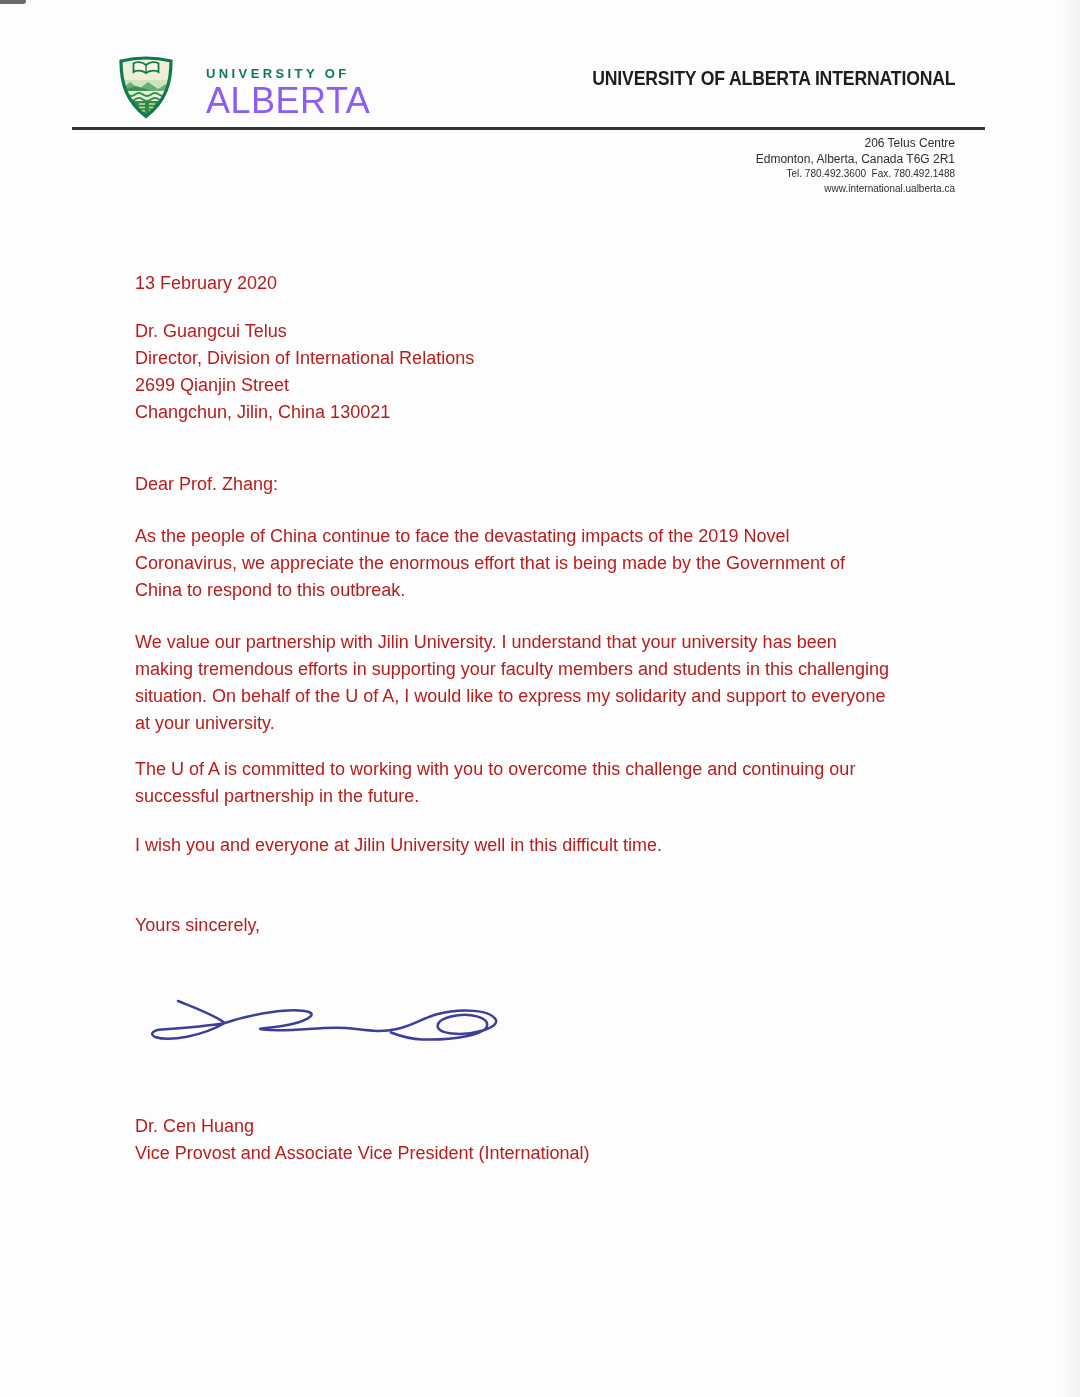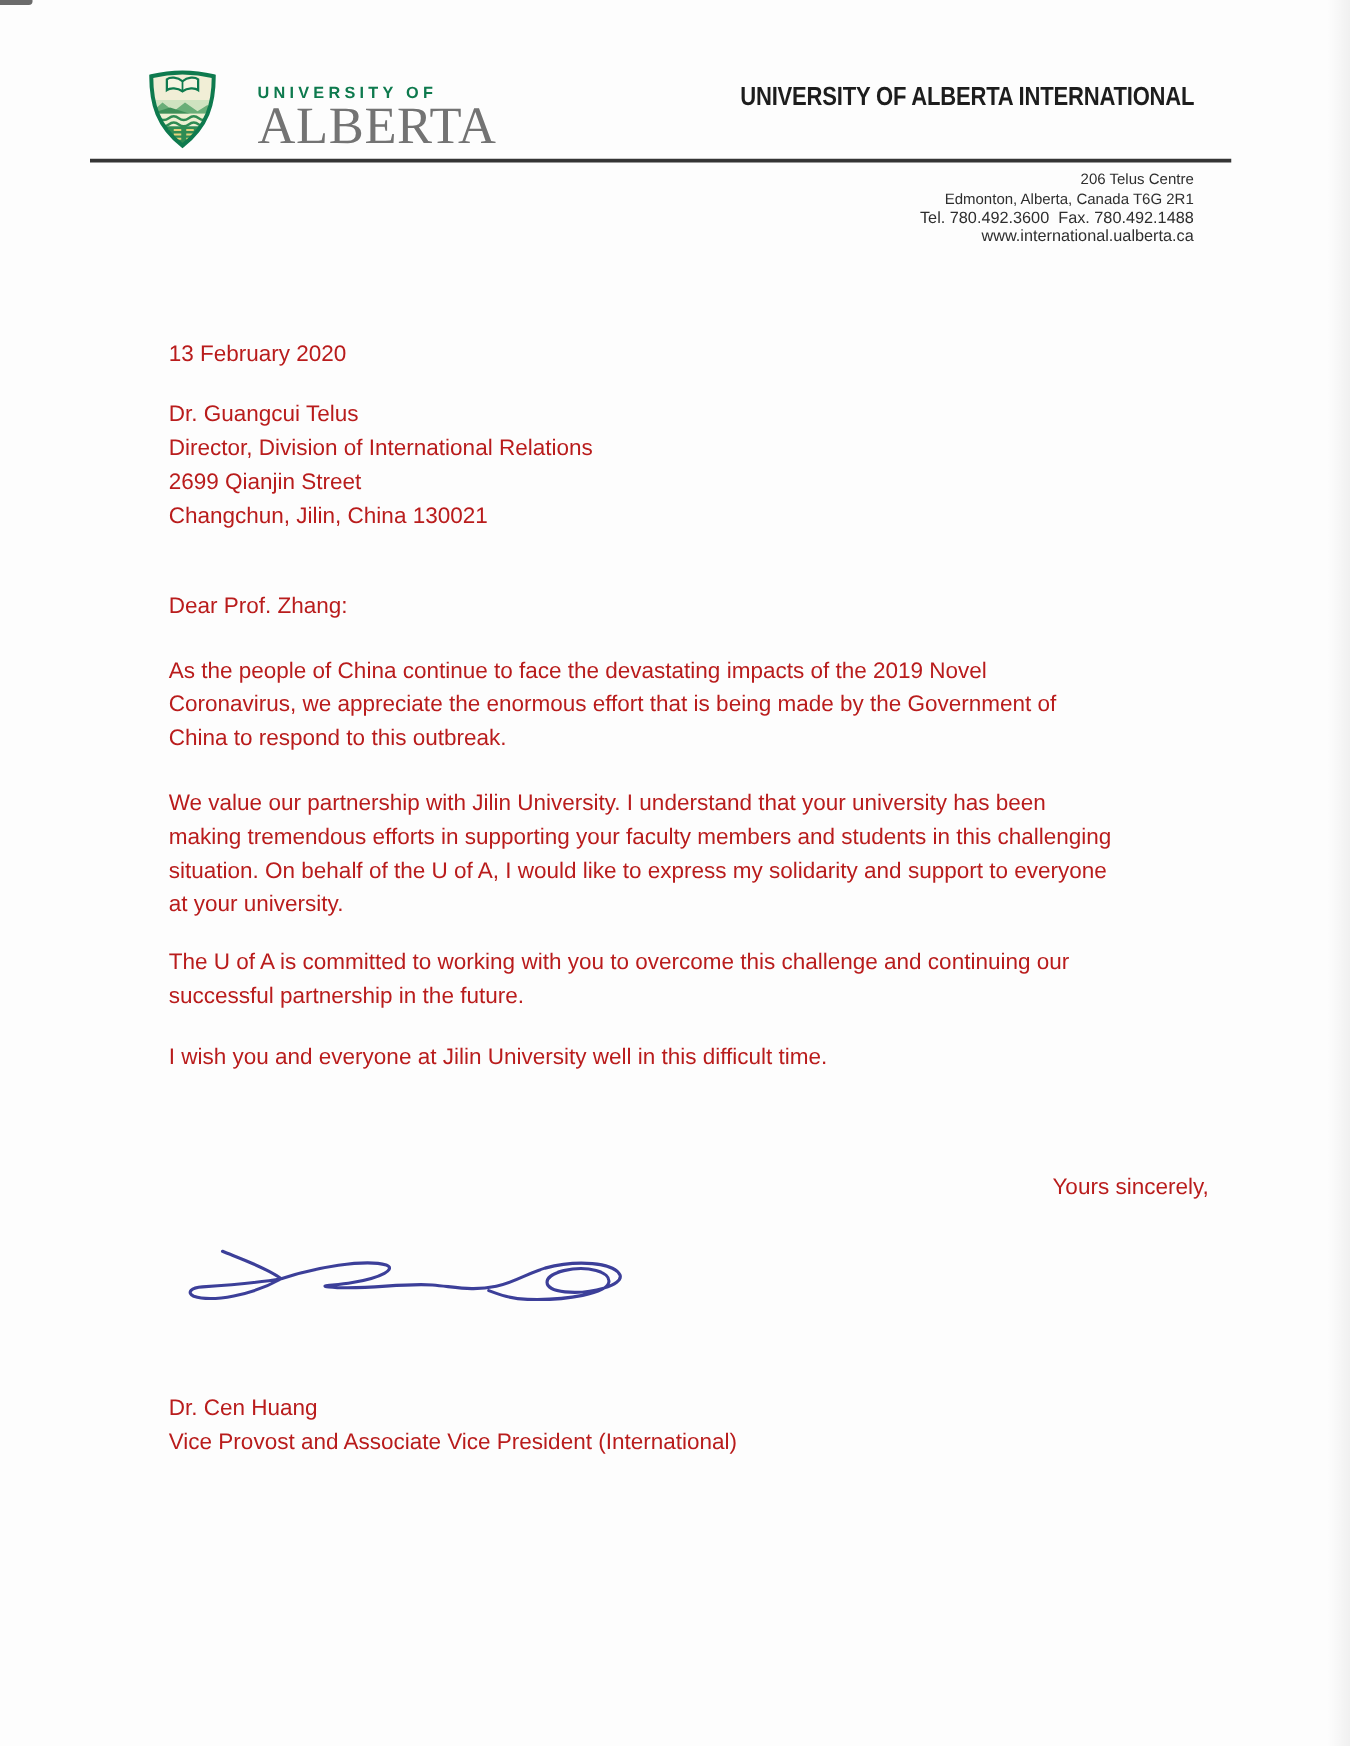--- a/index.html
+++ b/index.html
@@ -13,43 +13,43 @@
 
   
   .logo{position:absolute;left:116px;top:54px;display:flex;align-items:flex-end;gap:24px;}
   .shield{width:60px;height:66px;display:block;}
   .wordmark{margin-left:6px;padding-top:8px;}
   .wordmark-top{
     display:block;font-size:13px;font-weight:bold;letter-spacing:3.4px;
     color:#0e7a4e;white-space:nowrap;
   }
   .wordmark-main{
-    display:block;font-family:Liberation Serif, serif;font-size:42px;line-height:38px;
-    color:#737373;letter-spacing:0.5px;margin-top:1px;white-space:nowrap;
+    display:block;font-family:Liberation Sans, sans-serif;font-size:36px;line-height:38px;
+    color:#8b5cf6;letter-spacing:0.5px;margin-top:1px;white-space:nowrap;
   }
   .org-title{
     position:absolute;top:66px;right:125px;font-size:21px;font-weight:bold;
     letter-spacing:-0.2px;white-space:nowrap;color:#1d1d1d;
     transform:scaleX(0.84);transform-origin:100% 0;
   }
   .header-rule{position:absolute;left:72px;top:127px;width:913px;height:2.5px;background:#353535;}
   .org-address{position:absolute;top:136px;right:125px;text-align:right;color:#2e2e2e;}
   .org-address .addr-lg{font-size:12px;line-height:15.5px;}
-  .org-address .addr-sm{font-size:13px;line-height:14.5px;white-space:pre;}
+  .org-address .addr-sm{font-size:10px;line-height:14.5px;white-space:pre;}
 
   
   .bodytext{position:absolute;left:135px;width:832px;font-size:18px;line-height:27px;color:#b91c1c;}
   .date{top:270px;}
   .recipient{top:318px;}
   .salutation{top:471px;}
   .para-1{top:523px;}
   .para-2{top:629px;}
   .para-3{top:756px;}
   .para-4{top:832px;}
-  .closing{top:936px;text-align:right;}
+  .closing{top:912px;}
   .signature{position:absolute;left:150px;top:983px;width:360px;height:85px;}
   .signer{top:1113px;}
 </style>
 </head>
 <body>
 
 <div class="page">
 
   <div class="corner-mark"></div>
   <div class="edge-shade"></div>

